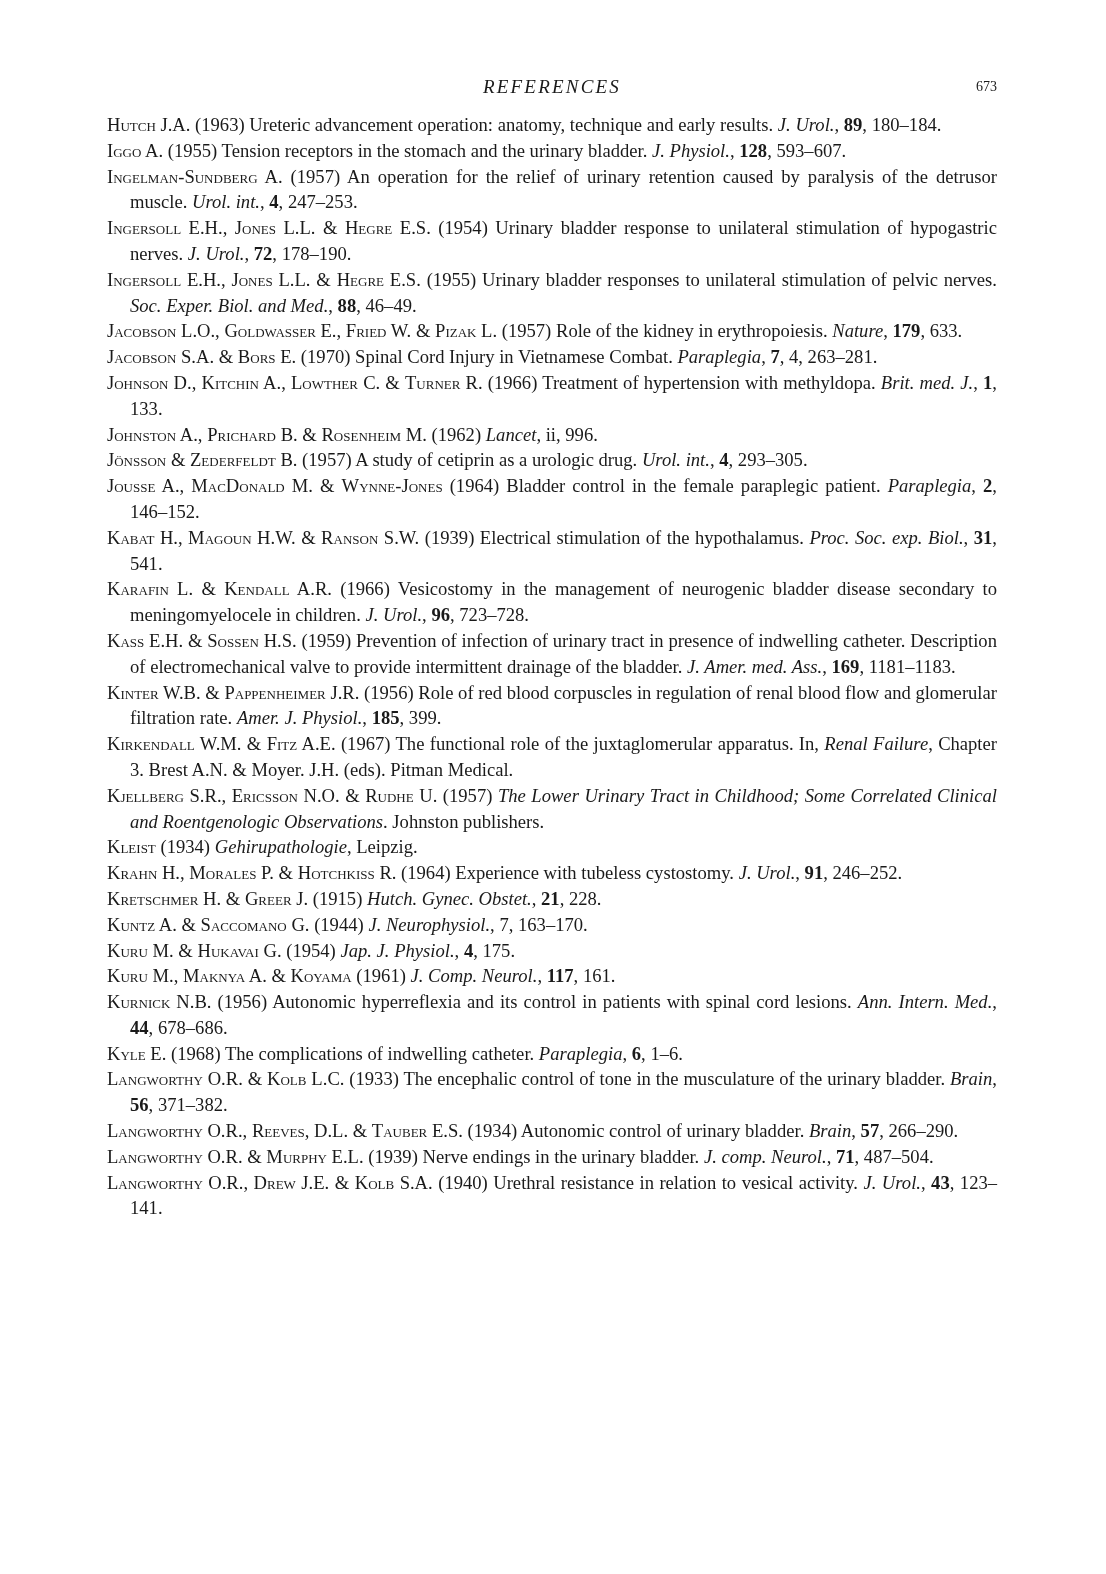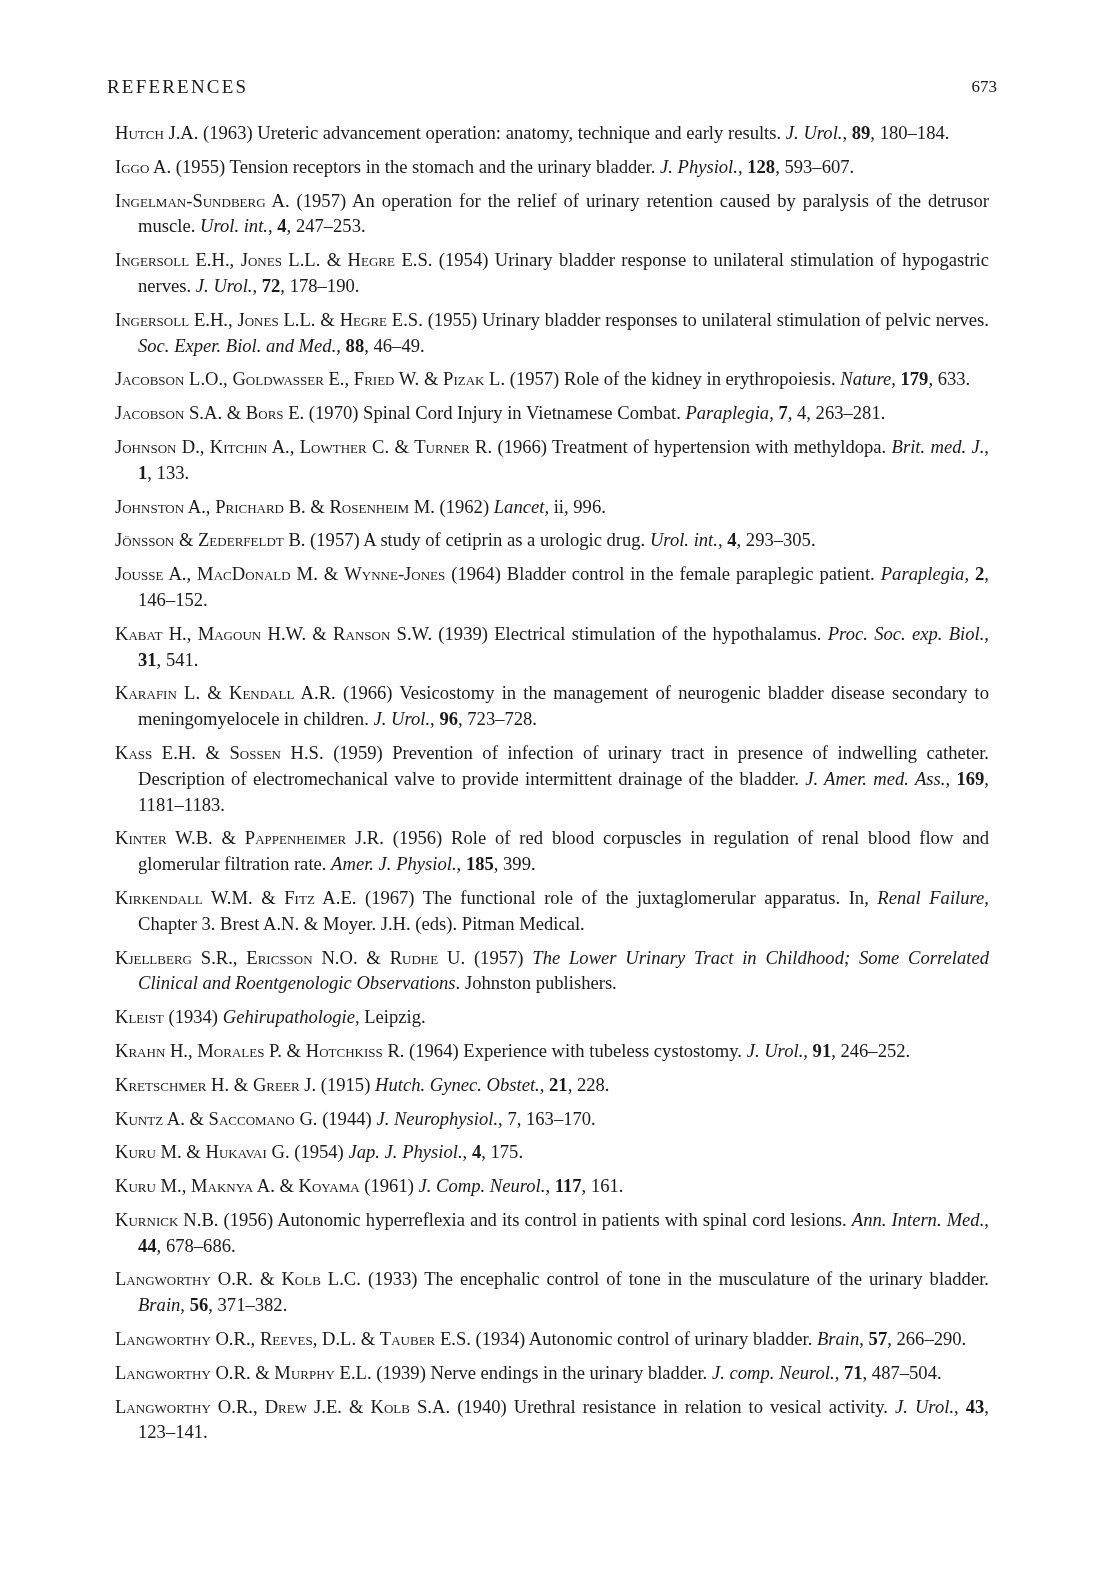--- a/index.html
+++ b/index.html
@@ -5,33 +5,33 @@
   html, body { margin: 0; padding: 0; background: #ffffff; }
   body {
     width: 1106px; height: 1574px; position: relative; overflow: hidden;
     font-family: "Liberation Serif", "DejaVu Serif", serif;
     color: #1a1a1a;
   }
   .page-header {
     position: absolute; left: 107px; top: 74px; width: 890px; height: 26px;
   }
   .running-head {
-    position: absolute; left: 0; right: 0; top: 0; 
-    font-size: 19px; letter-spacing: 2.2px; line-height: 26px;
+    position: absolute; left: 0; right: 0; top: 0; text-align: center;
+    font-size: 19px; letter-spacing: 2.2px; line-height: 26px; font-style: italic;
   }
   .page-number {
-    position: absolute; right: 0; top: 0; font-size: 17px; line-height: 26px;
+    position: absolute; right: 0; top: 0; font-size: 14px; line-height: 26px;
   }
   .refs {
     position: absolute; left: 107px; top: 112px; width: 890px;
     font-size: 18.6px; line-height: 25.8px;
     text-align: justify; margin: 0; padding: 0; list-style: none;
   }
   .ref {
-    padding-left: 23px; text-indent: -23px; margin: 8px;
+    padding-left: 23px; text-indent: -23px; margin: 0;
   }
   .sc { font-variant: small-caps; }
   .it { font-style: italic; }
   .b { font-weight: bold; }
 </style>
 </head>
 <body>
 
 <div class="page-header">
   <div class="running-head">REFERENCES</div>
@@ -56,17 +56,18 @@
     <li class="ref"><span class="sc">Kinter</span><span> W.B. &amp; </span><span class="sc">Pappenheimer</span><span> J.R.</span><span> (1956)</span><span> Role of red blood corpuscles in regulation of renal blood flow and glomerular filtration rate. </span><span class="it">Amer. J. Physiol.</span>, <span class="b">185</span>, <span>399.</span></li>
     <li class="ref"><span class="sc">Kirkendall</span><span> W.M. &amp; </span><span class="sc">Fitz</span><span> A.E.</span><span> (1967)</span><span> The functional role of the juxtaglomerular apparatus. In, </span><span class="it">Renal Failure</span>, <span>Chapter 3. Brest A.N. &amp; Moyer. J.H. (eds). Pitman Medical.</span></li>
     <li class="ref"><span class="sc">Kjellberg</span><span> S.R., </span><span class="sc">Ericsson</span><span> N.O. &amp; </span><span class="sc">Rudhe</span><span> U.</span><span> (1957)</span><span> </span><span class="it">The Lower Urinary Tract in Childhood; Some Correlated Clinical and Roentgenologic Observations</span>. <span>Johnston publishers.</span></li>
     <li class="ref"><span class="sc">Kleist</span><span> (1934)</span><span> </span><span class="it">Gehirupathologie</span>, <span>Leipzig.</span></li>
     <li class="ref"><span class="sc">Krahn</span><span> H., </span><span class="sc">Morales</span><span> P. &amp; </span><span class="sc">Hotchkiss</span><span> R.</span><span> (1964)</span><span> Experience with tubeless cystostomy. </span><span class="it">J. Urol.</span>, <span class="b">91</span>, <span>246–252.</span></li>
     <li class="ref"><span class="sc">Kretschmer</span><span> H. &amp; </span><span class="sc">Greer</span><span> J.</span><span> (1915)</span><span> </span><span class="it">Hutch. Gynec. Obstet.</span>, <span class="b">21</span>, <span>228.</span></li>
     <li class="ref"><span class="sc">Kuntz</span><span> A. &amp; </span><span class="sc">Saccomano</span><span> G.</span><span> (1944)</span><span> </span><span class="it">J. Neurophysiol.</span>, <span>7</span>, <span>163–170.</span></li>
     <li class="ref"><span class="sc">Kuru</span><span> M. &amp; </span><span class="sc">Hukavai</span><span> G.</span><span> (1954)</span><span> </span><span class="it">Jap. J. Physiol.</span>, <span class="b">4</span>, <span>175.</span></li>
     <li class="ref"><span class="sc">Kuru</span><span> M., </span><span class="sc">Maknya</span><span> A. &amp; </span><span class="sc">Koyama</span><span> (1961)</span><span> </span><span class="it">J. Comp. Neurol.</span>, <span class="b">117</span>, <span>161.</span></li>
     <li class="ref"><span class="sc">Kurnick</span><span> N.B.</span><span> (1956)</span><span> Autonomic hyperreflexia and its control in patients with spinal cord lesions. </span><span class="it">Ann. Intern. Med.</span>, <span class="b">44</span>, <span>678–686.</span></li>
+    <li class="ref"><span class="sc">Kyle</span><span> E.</span><span> (1968)</span><span> The complications of indwelling catheter. </span><span class="it">Paraplegia</span>, <span class="b">6</span>, <span>1–6.</span></li>
     <li class="ref"><span class="sc">Langworthy</span><span> O.R. &amp; </span><span class="sc">Kolb</span><span> L.C.</span><span> (1933)</span><span> The encephalic control of tone in the musculature of the urinary bladder. </span><span class="it">Brain</span>, <span class="b">56</span>, <span>371–382.</span></li>
     <li class="ref"><span class="sc">Langworthy</span><span> O.R., </span><span class="sc">Reeves</span><span>, D.L. &amp; </span><span class="sc">Tauber</span><span> E.S.</span><span> (1934)</span><span> Autonomic control of urinary bladder. </span><span class="it">Brain</span>, <span class="b">57</span>, <span>266–290.</span></li>
     <li class="ref"><span class="sc">Langworthy</span><span> O.R. &amp; </span><span class="sc">Murphy</span><span> E.L.</span><span> (1939)</span><span> Nerve endings in the urinary bladder. </span><span class="it">J. comp. Neurol.</span>, <span class="b">71</span>, <span>487–504.</span></li>
     <li class="ref"><span class="sc">Langworthy</span><span> O.R., </span><span class="sc">Drew</span><span> J.E. &amp; </span><span class="sc">Kolb</span><span> S.A.</span><span> (1940)</span><span> Urethral resistance in relation to vesical activity. </span><span class="it">J. Urol.</span>, <span class="b">43</span>, <span>123–141.</span></li>
   </ul>
 
 </body></html>

